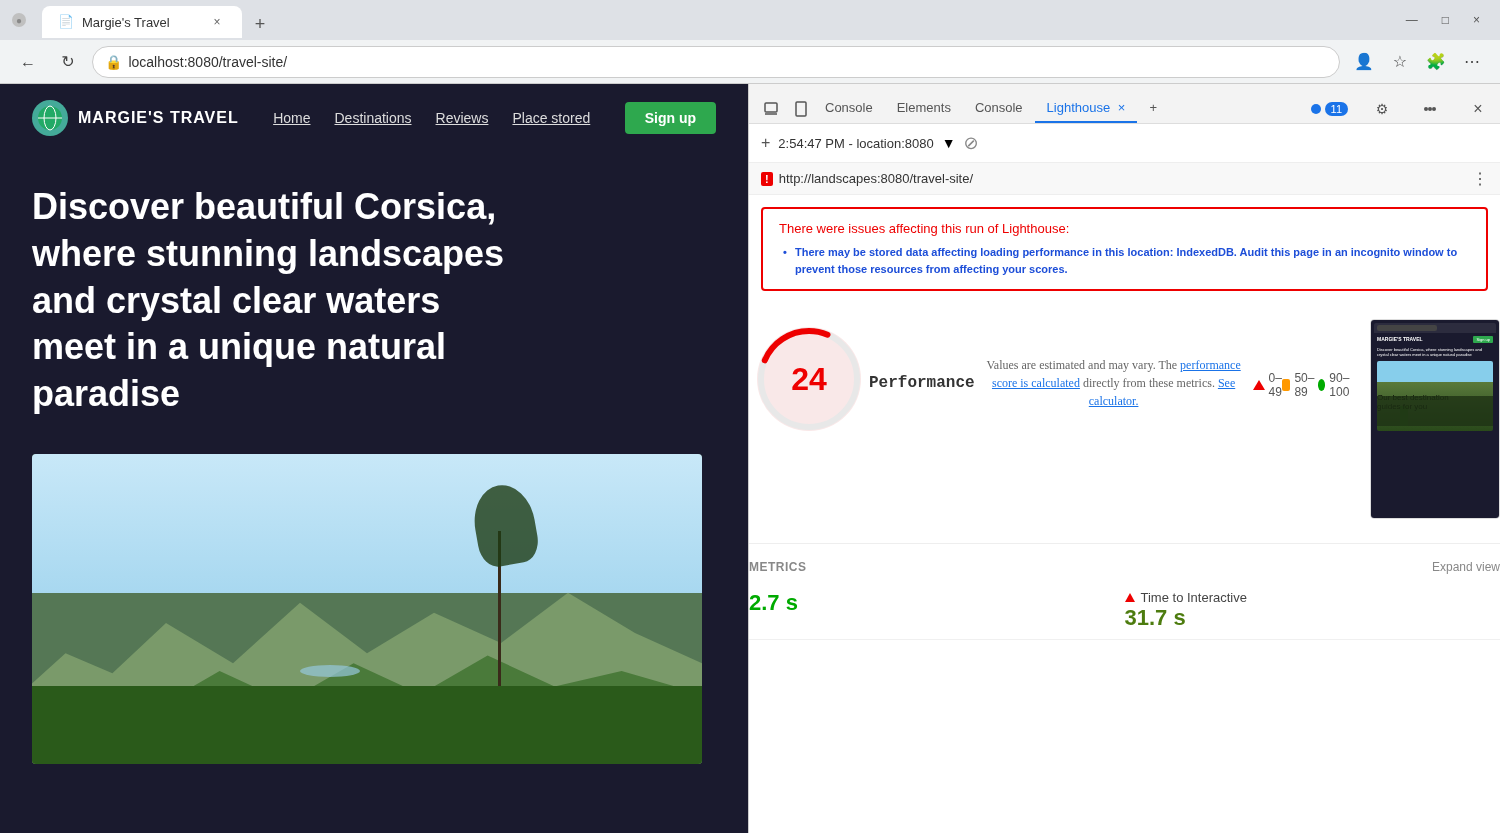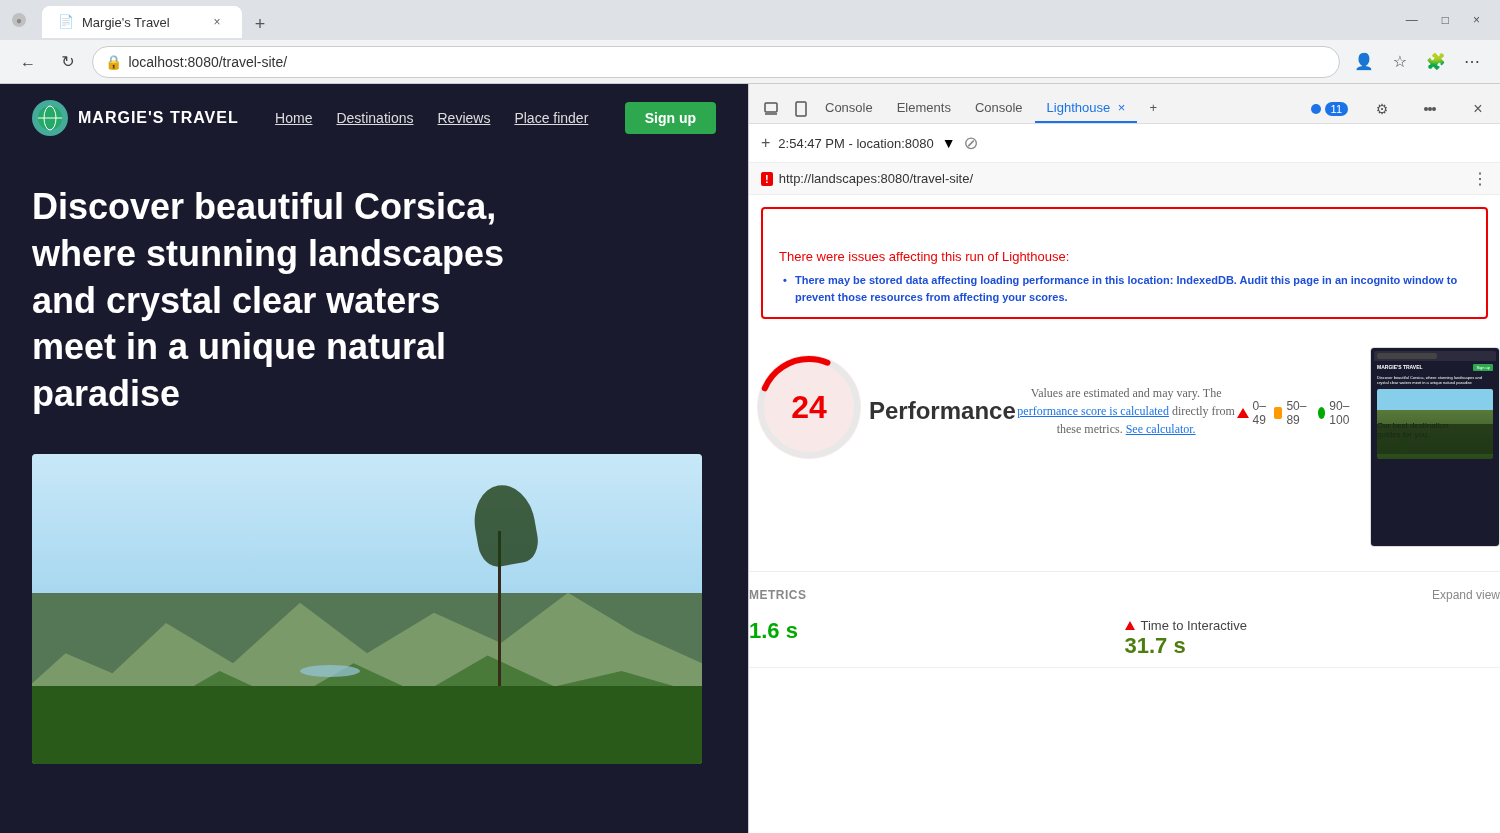--- a/index.html
+++ b/index.html
@@ -54,32 +54,32 @@
     .lh-toolbar { padding: 8px 12px; border-bottom: 1px solid #eee; display: flex; align-items: center; gap: 8px; }
     .lh-add-btn { color: #555; font-size: 16px; cursor: pointer; }
     .lh-timestamp { font-size: 13px; color: #333; }
     .lh-url-bar { padding: 6px 12px; background: #f8f8f8; border-bottom: 1px solid #eee; display: flex; align-items: center; justify-content: space-between; }
     .lh-url-warning { display: flex; align-items: center; gap: 6px; }
     .lh-url-text { font-size: 13px; color: #333; }
     .lh-more-btn { color: #555; cursor: pointer; }
 
     
     .lh-error-banner { margin: 12px; border: 2px solid #e00; border-radius: 4px; padding: 12px 16px; }
-    .lh-error-title { color: #e00; font-size: 13px; font-weight: 500; margin-bottom: 8px; margin-top: 28px; }
+    .lh-error-title { color: #e00; font-size: 13px; font-weight: 500; margin-bottom: 8px; }
     .lh-error-item { font-size: 11px; color: #1d4ed8; padding-left: 16px; position: relative; line-height: 1.5; font-weight: bold; }
     .lh-error-item::before { content: '•'; position: absolute; left: 4px; }
     .lh-score-section { display: flex; gap: 16px; padding: 16px 0; align-items: flex-start; }
     .lh-gauge-area { display: flex; flex-direction: row; align-items: center; flex: 1; }
     .lh-gauge { position: relative; width: 120px; height: 120px; }
     .lh-gauge svg { width: 120px; height: 120px; }
     .lh-gauge-number { position: absolute; top: 50%; left: 50%; transform: translate(-50%, -50%); font-size: 32px; font-weight: 600; color: #e00; }
-    .lh-perf-label { font-size: 24px; font-weight: 600; color: #333; margin-top: 8px; }
+    .lh-perf-label { font-size: 16px; font-weight: 600; color: #333; margin-top: 8px; font-family: Liberation Mono, monospace; }
     .lh-perf-desc { font-size: 12px; color: #666; text-align: center; margin-top: 8px; line-height: 1.5; max-width: 280px; font-family: Liberation Serif, serif; }
     .lh-link { color: #1a73e8; text-decoration: underline; cursor: pointer; }
-    .lh-legend { display: flex; gap: 8px; margin-top: 12px; align-items: center; justify-content: flex-end; }
+    .lh-legend { display: flex; gap: 0; margin-top: 12px; align-items: center; justify-content: flex-end; }
     .lh-legend-item { display: flex; align-items: center; gap: 4px; font-size: 12px; color: #555; }
     .legend-dot-red { width: 0; height: 0; border-left: 6px solid transparent; border-right: 6px solid transparent; border-bottom: 10px solid #e00; }
     .legend-dot-orange { width: 12px; height: 12px; background: #f90; border-radius: 2px; }
     .legend-dot-green { width: 12px; height: 12px; background: #0a0; border-radius: 50%; }
 
     .lh-screenshot { width: 130px; flex-shrink: 0; }
     .lh-screenshot-img { width: 130px; height: 200px; background: #1a1a2e; border-radius: 4px; border: 1px solid #ddd; overflow: hidden; position: relative; }
 
     
     .lh-divider { border: none; border-top: 1px solid #eee; margin: 8px 0; }
@@ -157,21 +157,21 @@
               <ellipse cx="14" cy="14" rx="6" ry="12" stroke="#fff" stroke-width="1" fill="none"></ellipse>
               <line x1="2" y1="14" x2="26" y2="14" stroke="#fff" stroke-width="1"></line>
             </svg>
           </div>
           <span class="site-logo-text">MARGIE'S TRAVEL</span>
         </div>
         <div class="site-nav">
           <a>Home</a>
           <a>Destinations</a>
           <a>Reviews</a>
-          <a>Place finder</a>
+          <a>Place stored</a>
         </div>
         <button class="site-signup">Sign up</button>
       </div>
 
       <div class="site-hero">
         <div class="site-headline">Discover beautiful Corsica, where stunning landscapes and crystal clear waters meet in a unique natural paradise</div>
       </div>
 
       <div class="site-image">
         <div style="width:100%;height:100%;position:relative;overflow:hidden;">
@@ -317,21 +317,21 @@
 
         <hr class="lh-divider">
 
         <div class="lh-metrics-header">
           <span class="lh-metrics-label">METRICS</span>
           <span class="lh-expand-btn">Expand view</span>
         </div>
         <div class="lh-metrics-grid">
 
           <div class="lh-metric">
-            <div class="lh-metric-value-green">1.6 s</div>
+            <div class="lh-metric-value-green">2.7 s</div>
           </div>
 
           <div class="lh-metric">
             <div class="lh-metric-name">
               <div class="metric-dot-red"></div>
               <span>Time to Interactive</span>
             </div>
             <div class="lh-metric-value-red">31.7 s</div>
           </div>
         </div>

